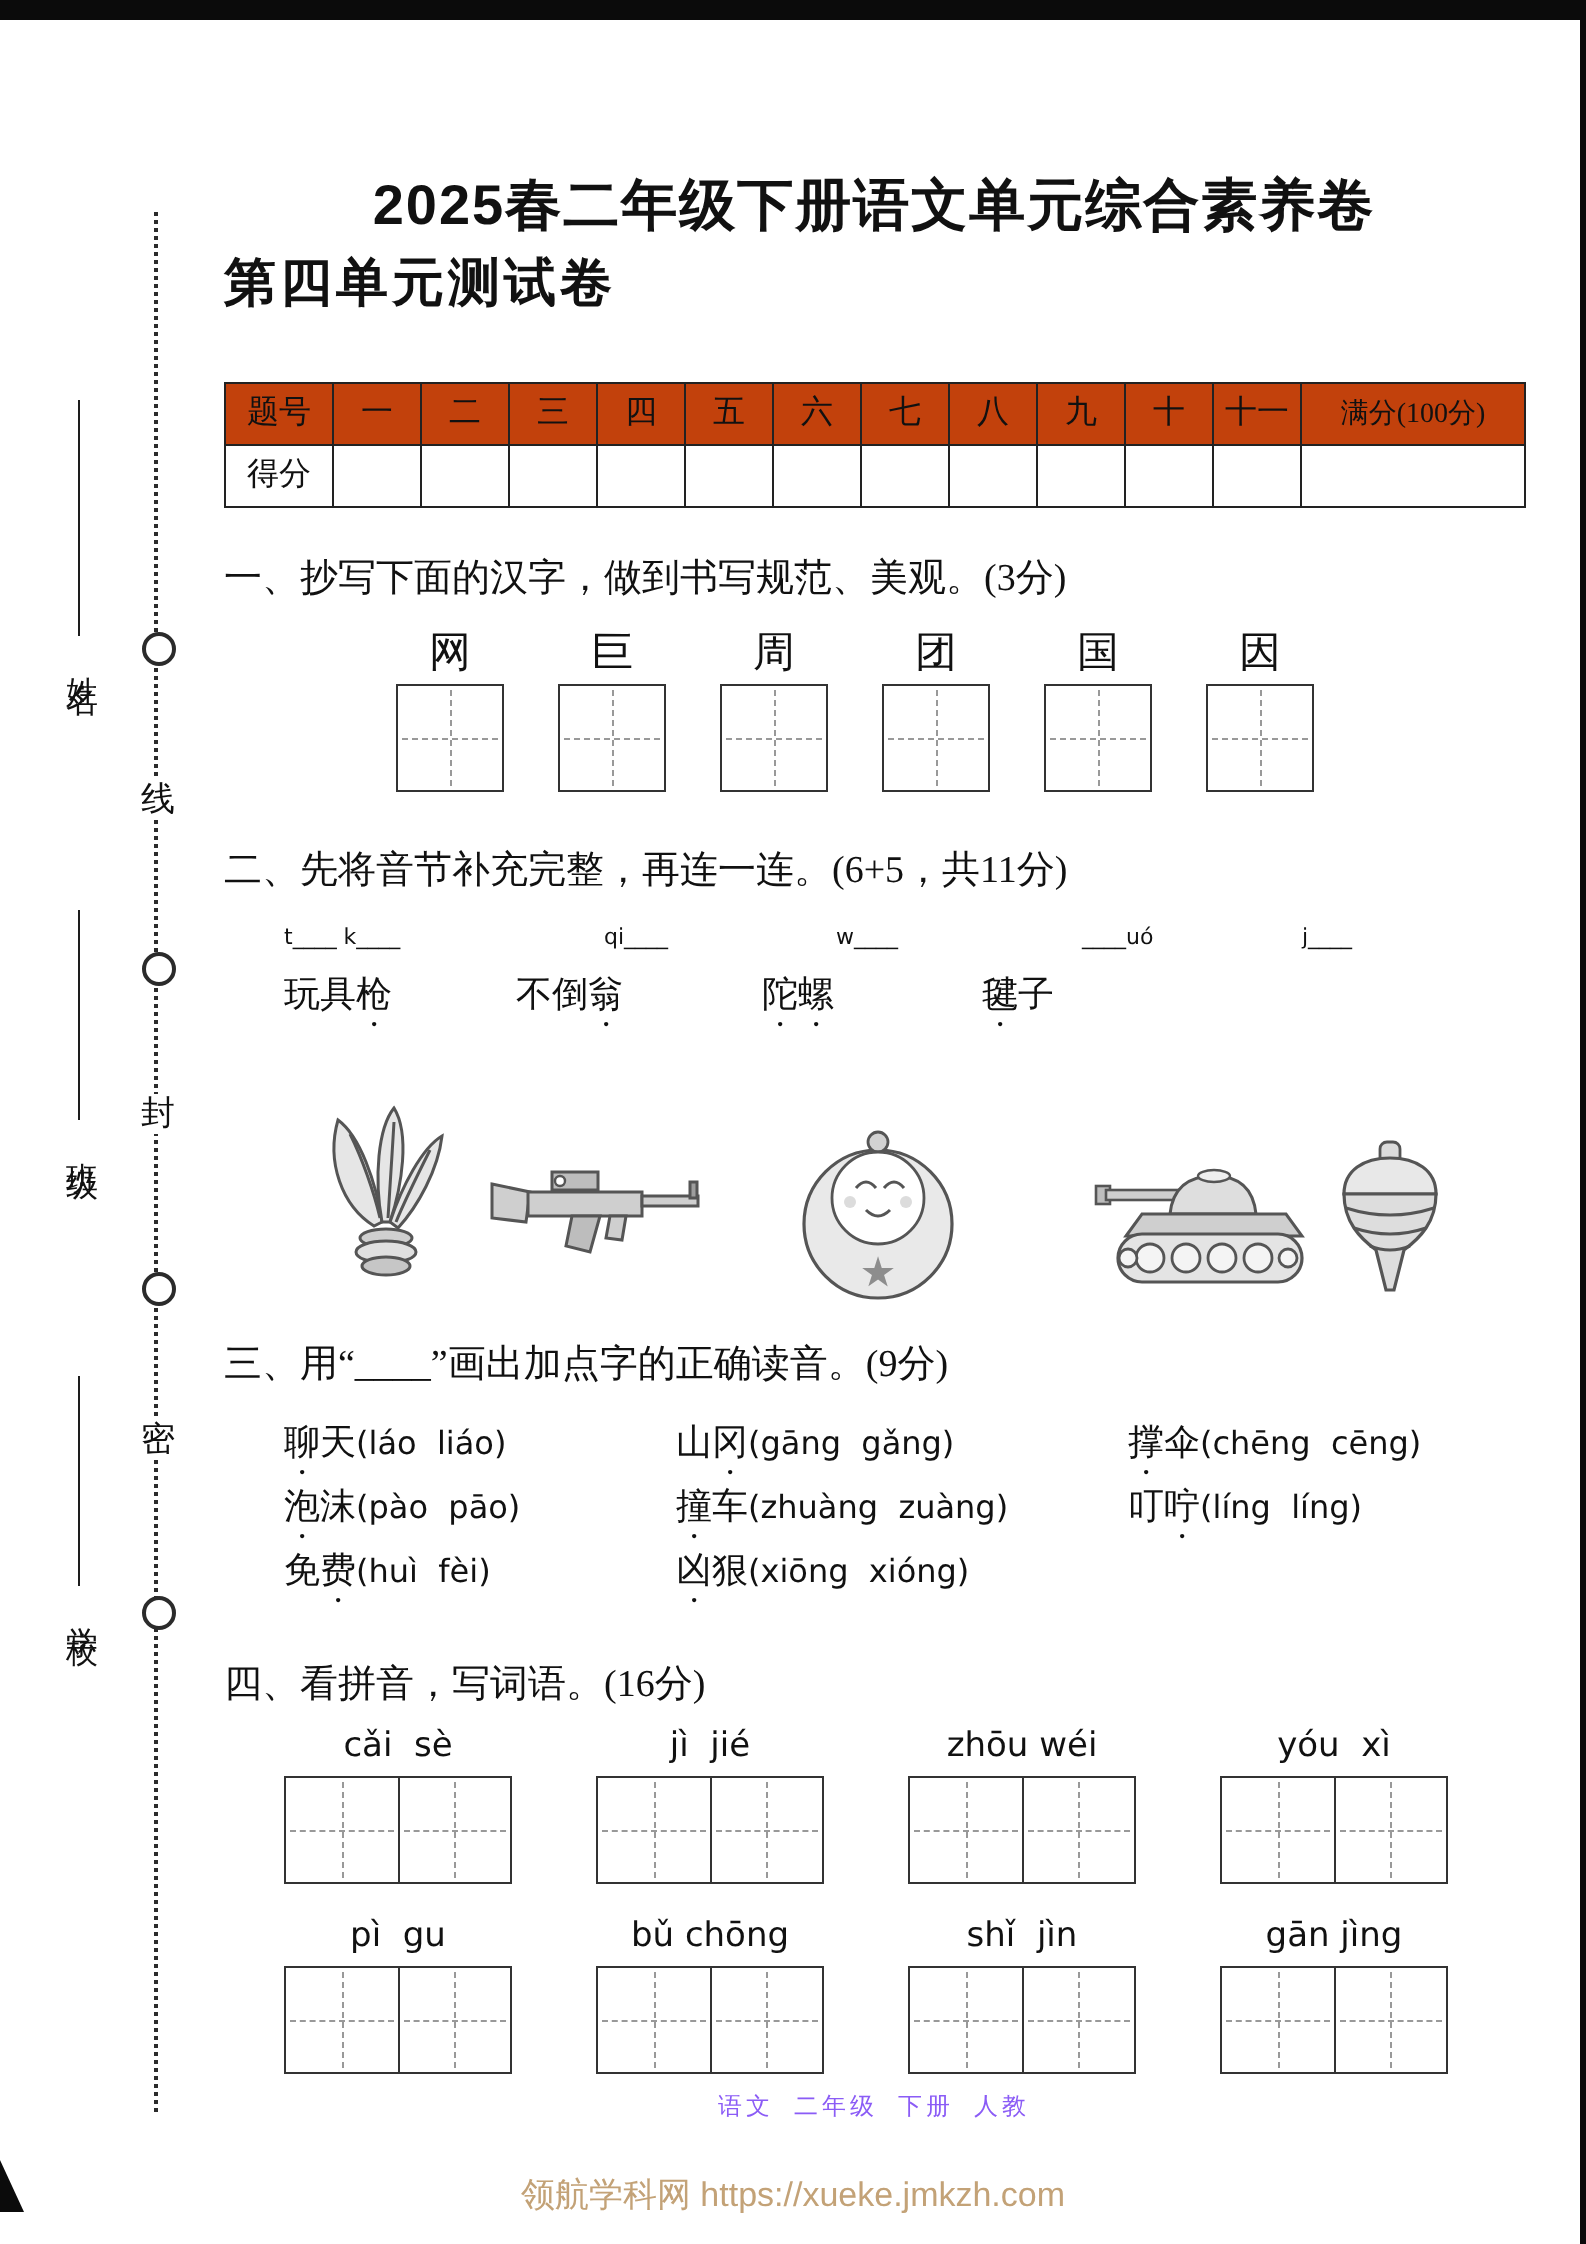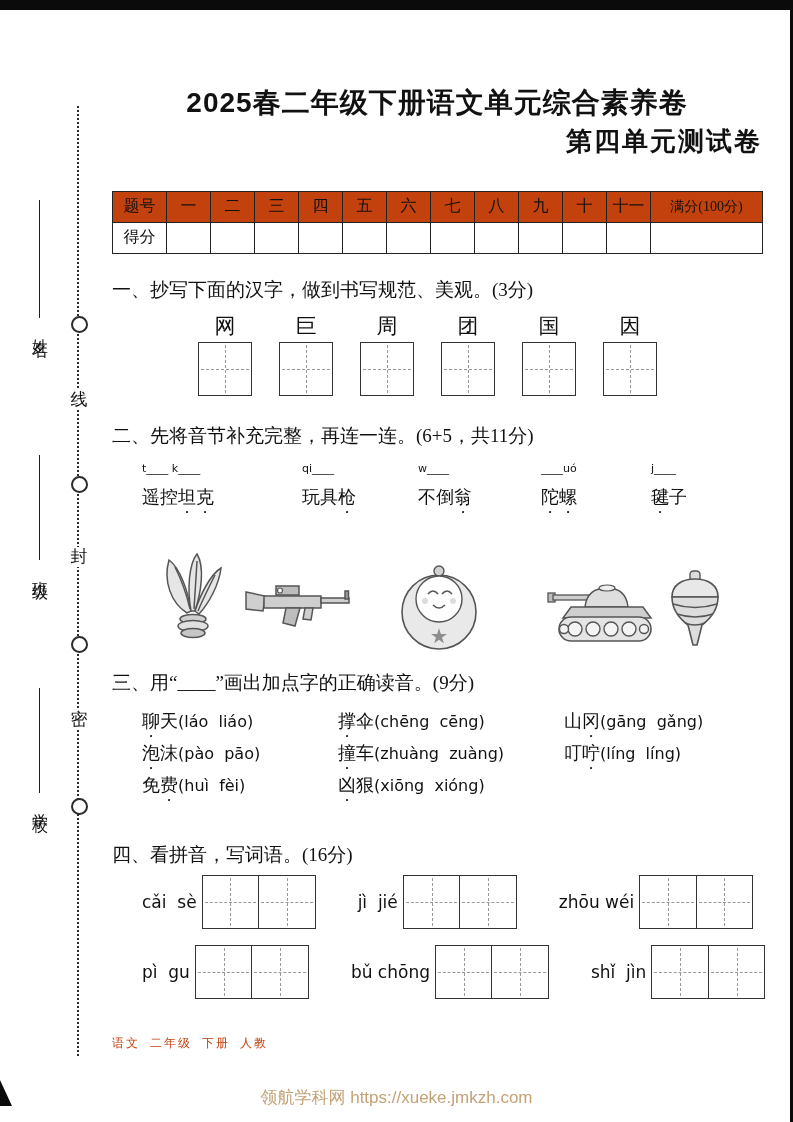--- a/index.html
+++ b/index.html
@@ -15,21 +15,21 @@
   .seal-line{position:absolute;left:77px;top:106px;bottom:66px;width:0;border-left:2px dotted #2b2b2b}
   .seal-circle{position:absolute;left:-8px;width:13px;height:13px;border:2px solid #2b2b2b;border-radius:50%;background:#fff}
   .seal-char{position:absolute;left:-11px;width:22px;text-align:center;background:#fff;font-size:17px;line-height:1.2}
 
   .m-label{position:absolute;left:29px;writing-mode:vertical-rl;text-orientation:upright;font-size:16px;letter-spacing:4px;color:#111}
   .m-line{position:absolute;left:39px;width:0;border-left:1.6px solid #1d1d1d}
 
   
   .content{position:absolute;left:112px;top:86px;width:650px}
   .title1{font-family:"Liberation Sans",sans-serif;font-weight:bold;font-size:28px;line-height:1.2;text-align:center;letter-spacing:1px;margin:0}
-  .title2{font-family:"Liberation Sans",sans-serif;font-weight:bold;font-size:26px;line-height:1.2;text-align:right;letter-spacing:2px;margin:6px 0 0 0}
+  .title2{font-family:"Liberation Sans",sans-serif;font-weight:bold;font-size:26px;line-height:1.2;text-align:left;letter-spacing:2px;margin:6px 0 0 0}
 
   table.score-table{width:100%;border-collapse:collapse;table-layout:fixed;margin-top:34px;font-size:16px}
   table.score-table td{border:1.4px solid #222;height:30px;text-align:center;vertical-align:middle;padding:0;overflow:hidden}
   table.score-table tr.hdr td{background:#c2410c}
   table.score-table td.wide{font-size:14px}
 
   .sec-title{font-size:19px;line-height:1.05;color:#111}
   .s1{margin-top:26px}
   .copy-row{display:flex;gap:27px;padding-left:86px;margin-top:16px}
   .copy-col{display:flex;flex-direction:column;align-items:center;gap:5px}
@@ -44,32 +44,32 @@
   .c1{width:160px}.c2{width:116px}.c3{width:123px}.c4{width:110px}.c5{width:91px}
   .img-row{position:relative;height:115px;margin-top:14px}
   .img{position:absolute}
 
   .dot-under{-webkit-text-emphasis:filled dot #111;-webkit-text-emphasis-position:under right;text-emphasis:filled dot #111;text-emphasis-position:under right}
 
   .s3{margin-top:27px}
   .s3-grid{display:grid;grid-template-columns:196px 226px 1fr;padding-left:30px;margin-top:16px;font-size:18px}
   .s3-item .py{font-family:"DejaVu Sans",sans-serif;font-size:16px;white-space:pre}
 
-  .s4{margin-top:40px}
+  .s4{margin-top:28px}
   .s4-row{display:flex;gap:42px;padding-left:30px;margin-top:10px}
   .s4-row.second{margin-top:16px}
-  .s4-item{display:flex;flex-direction:row;align-items:center;gap:5px}
+  .s4-item{display:flex;flex-direction:column;align-items:center;gap:5px}
   .s4-item .py{font-family:"DejaVu Sans",sans-serif;font-size:17px;white-space:pre}
   .grid2{display:flex;width:112px;height:52px;border:1.6px solid #333;background:#fff}
   .grid2 .cell{position:relative;flex:1}
   .grid2 .cell + .cell{border-left:1.3px solid #333}
   .grid2 .cell::before{content:"";position:absolute;left:2px;right:2px;top:50%;border-top:1px dashed #999}
   .grid2 .cell::after{content:"";position:absolute;top:2px;bottom:2px;left:50%;border-left:1px dashed #999}
 
-  .footer{text-align:left;font-size:12px;margin-top:36px;letter-spacing:2px;white-space:pre;color:#c2410c}
+  .footer{text-align:center;font-size:12px;margin-top:8px;letter-spacing:2px;white-space:pre;color:#8b5cf6}
   .watermark{position:absolute;left:0;right:0;bottom:13px;text-align:center;color:#c3a277;font-size:17px;font-family:"Liberation Sans",sans-serif}
 
   svg .ln{stroke:#555;stroke-width:1.5;fill:none}
 </style>
 </head>
 <body>
 
 <div class="page">
   <div class="scan-top"></div>
   <div class="scan-right"></div>
@@ -179,21 +179,20 @@
     <div class="s2">
       <div class="sec-title">二、先将音节补充完整，再连一连。(6+5，共11分)</div>
       <div class="syl-row">
         <span class="c1">t____ k____</span>
         <span class="c2">qi____</span>
         <span class="c3">w____</span>
         <span class="c4">____uó</span>
         <span class="c5">j____</span>
       </div>
       <div class="word-row">
-        <span class="c1"><span>遥控</span><span class="dot-under">坦克</span><span></span></span>
         <span class="c2"><span>玩具</span><span class="dot-under">枪</span><span></span></span>
         <span class="c3"><span>不倒</span><span class="dot-under">翁</span><span></span></span>
         <span class="c4"><span></span><span class="dot-under">陀螺</span><span></span></span>
         <span class="c5"><span></span><span class="dot-under">毽</span><span>子</span></span>
       </div>
       <div class="img-row">
 
         <svg class="img" style="left:45px;top:20px" width="70" height="95" viewBox="0 0 70 95">
           <g stroke="#555" stroke-width="1.5" fill="#e6e6e6">
             <path d="M30,62 C14,52 6,30 12,9 C23,17 31,40 34,60 Z"></path>
@@ -255,22 +254,22 @@
           <path d="M8,28 C8,42 16,50 24,56 L29,76 L33,76 L38,56 C46,50 54,42 54,28 Z" fill="#dddddd" stroke="#555" stroke-width="1.6"></path>
           <path class="ln" d="M9,35 Q31,42 53,35 M13,45 Q31,51 49,45 M21,54 Q31,58 41,54"></path>
         </svg>
       </div>
     </div>
 
     <div class="s3">
       <div class="sec-title">三、用“____”画出加点字的正确读音。(9分)</div>
       <div class="s3-grid">
         <span class="s3-item"><span><span></span><span class="dot-under">聊</span><span>天</span></span><span class="py">(láo  liáo)</span></span>
+        <span class="s3-item"><span><span>山</span><span class="dot-under">冈</span><span></span></span><span class="py">(gāng  gǎng)</span></span>
         <span class="s3-item"><span><span></span><span class="dot-under">撑</span><span>伞</span></span><span class="py">(chēng  cēng)</span></span>
-        <span class="s3-item"><span><span>山</span><span class="dot-under">冈</span><span></span></span><span class="py">(gāng  gǎng)</span></span>
         <span class="s3-item"><span><span></span><span class="dot-under">泡</span><span>沫</span></span><span class="py">(pào  pāo)</span></span>
         <span class="s3-item"><span><span></span><span class="dot-under">撞</span><span>车</span></span><span class="py">(zhuàng  zuàng)</span></span>
         <span class="s3-item"><span><span>叮</span><span class="dot-under">咛</span><span></span></span><span class="py">(líng  líng)</span></span>
         <span class="s3-item"><span><span>免</span><span class="dot-under">费</span><span></span></span><span class="py">(huì  fèi)</span></span>
         <span class="s3-item"><span><span></span><span class="dot-under">凶</span><span>狠</span></span><span class="py">(xiōng  xióng)</span></span>
       </div>
     </div>
 
     <div class="s4">
       <div class="sec-title">四、看拼音，写词语。(16分)</div>

